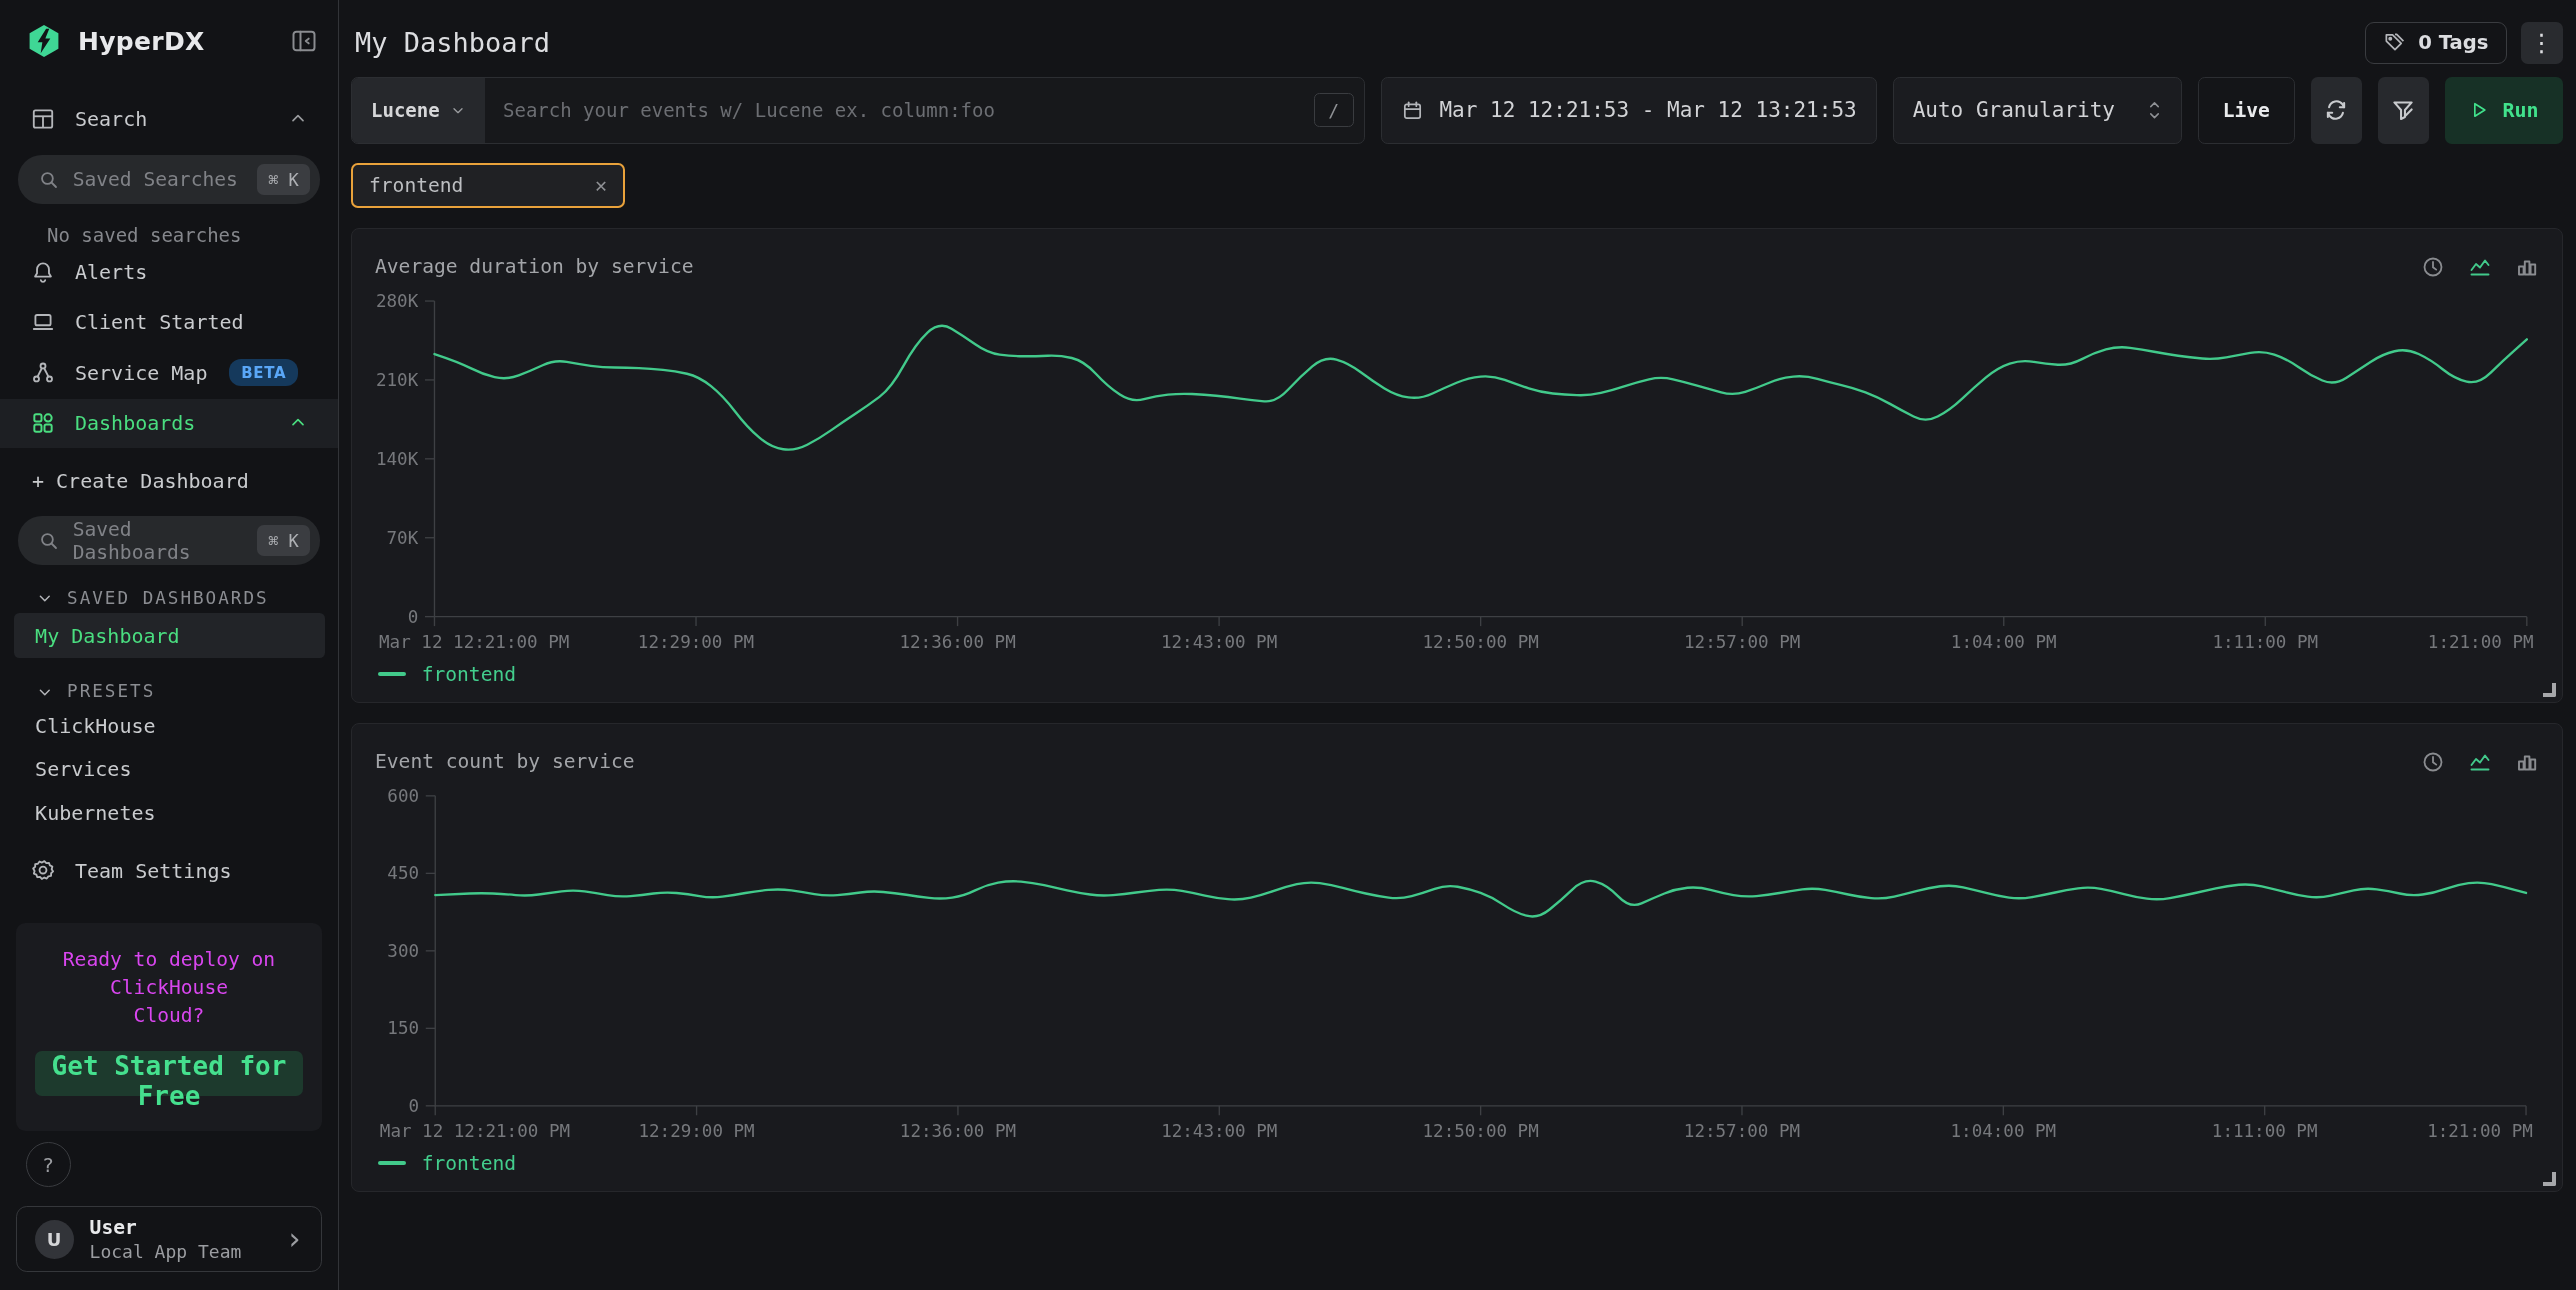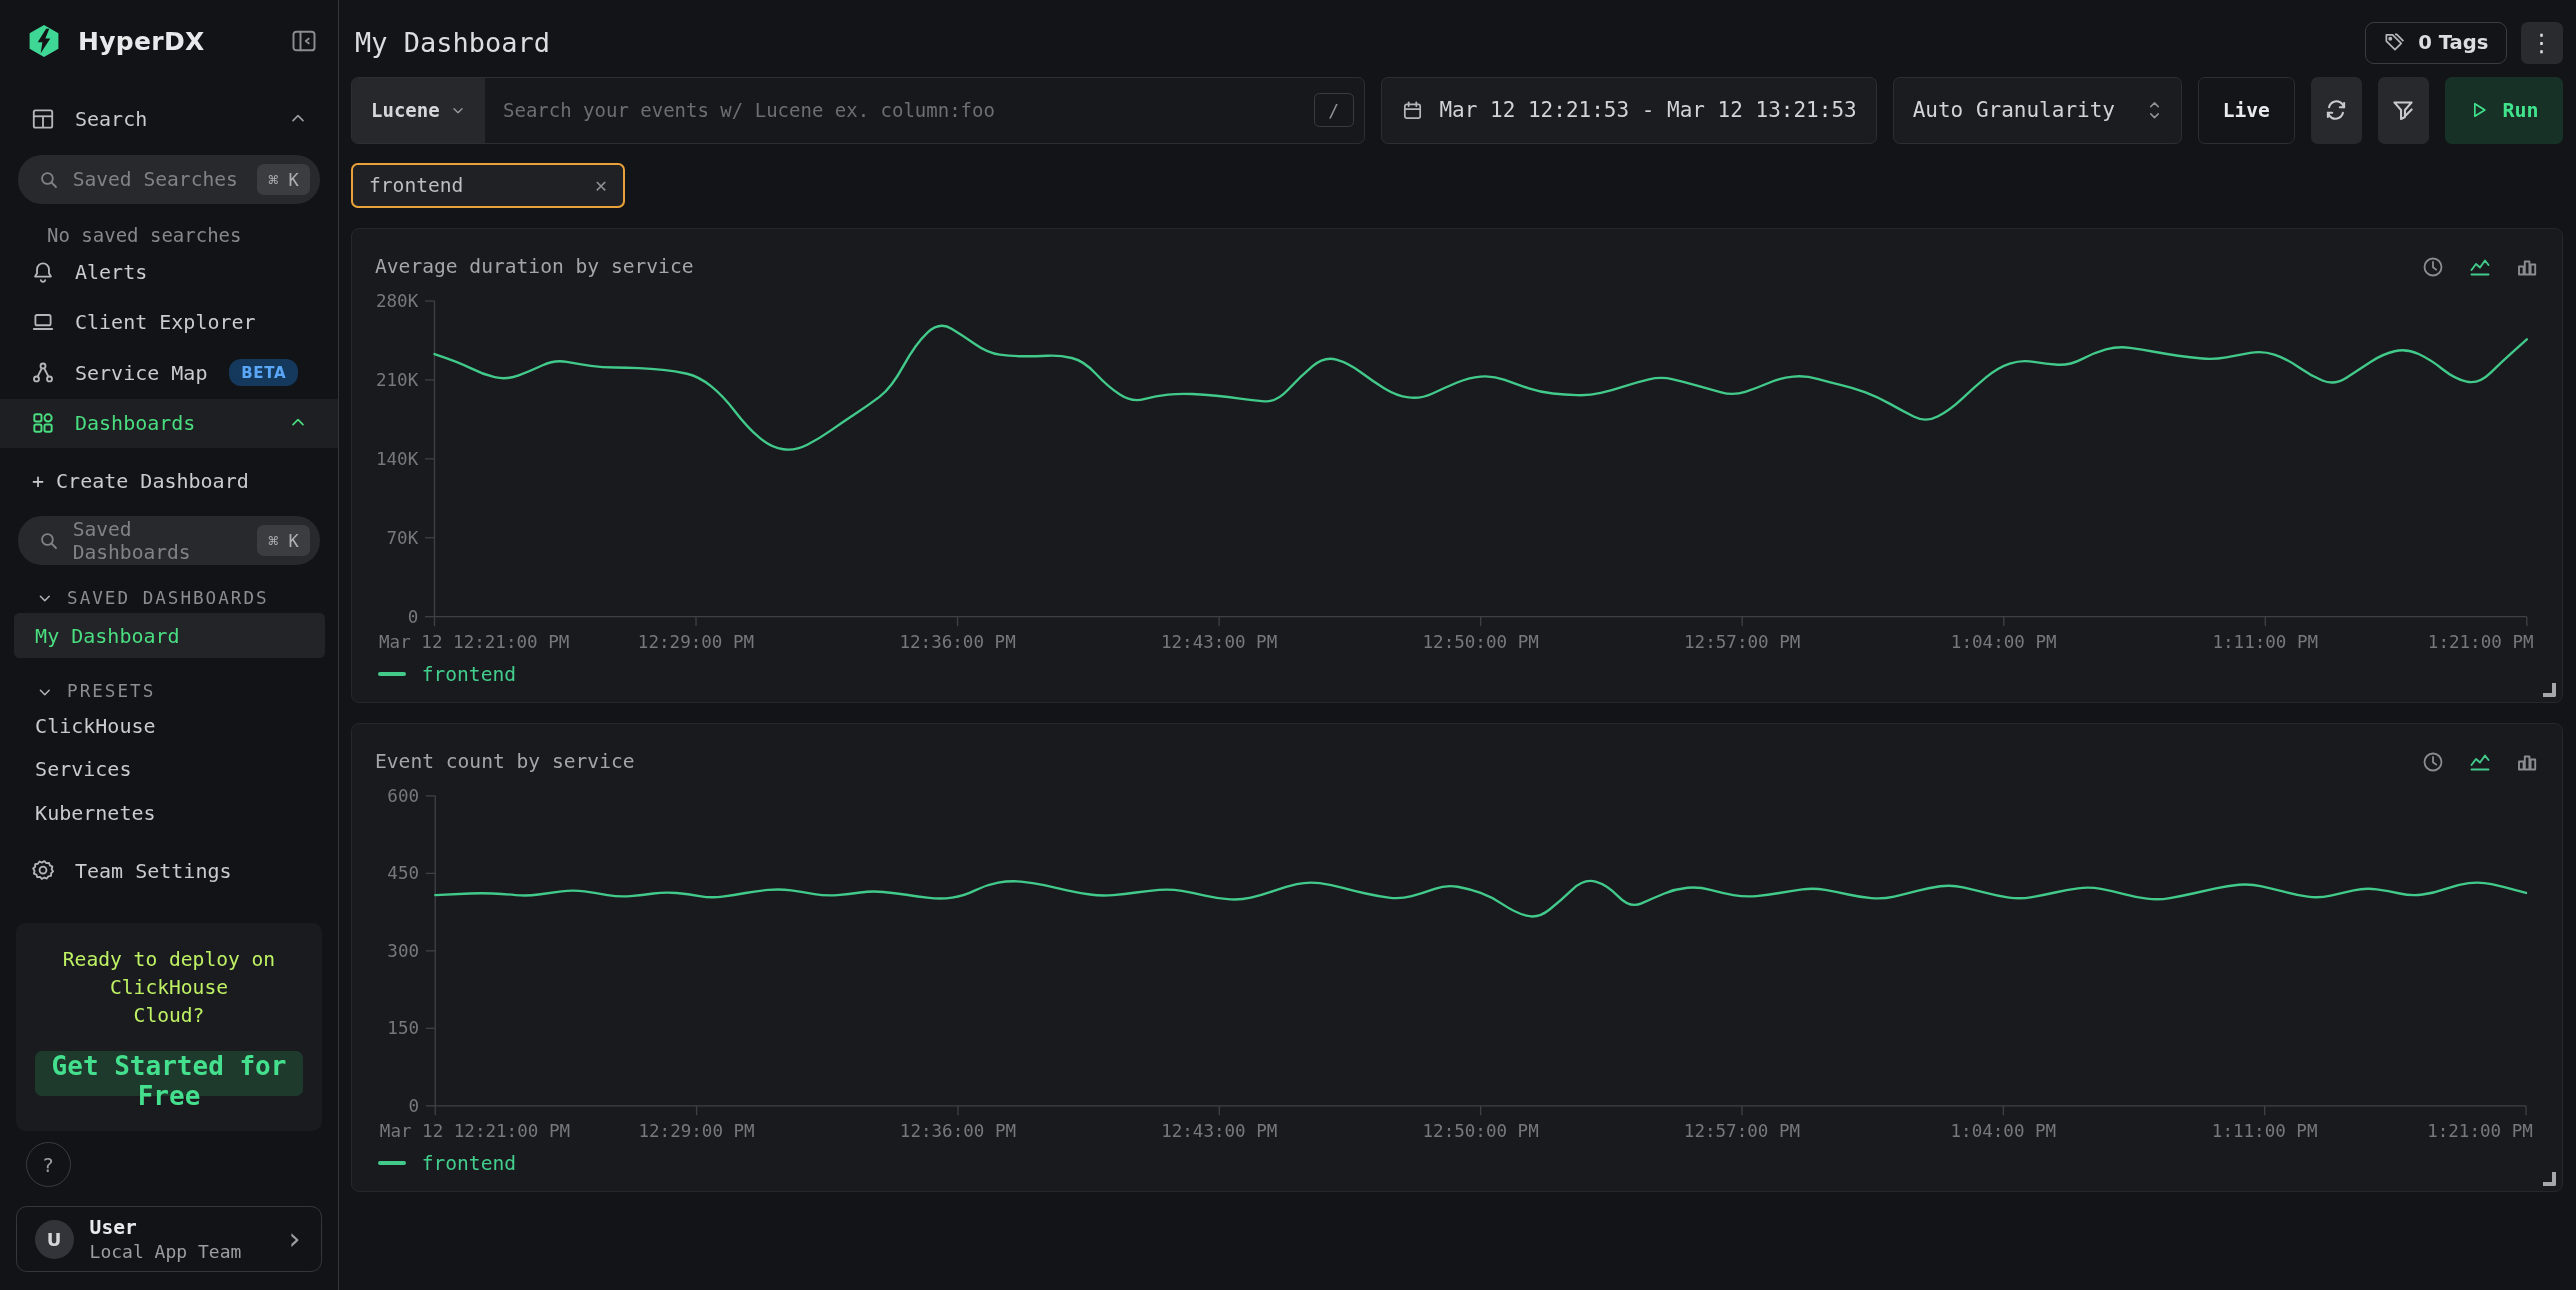--- a/index.html
+++ b/index.html
@@ -37,21 +37,21 @@
   .badge-beta{font-family:var(--sans);font-weight:700;font-size:15px;letter-spacing:0.7px;
     background:#15395c;color:#5aa7f7;border-radius:12px;padding:4.7px 12px;margin-left:2.7px}
   .create-row{display:flex;align-items:center;gap:12px;height:47px;margin-top:9.5px;
     padding:0 32px;font-size:20px;color:var(--text);cursor:pointer}
   .section-head{display:flex;align-items:center;gap:13.5px;margin:23px 0 0 36px;
     color:#8b8d92;font-size:17.6px;letter-spacing:2px;cursor:pointer}
   .list-item{height:38px;margin:5.4px 13.5px 0 13.5px;display:flex;align-items:center;
     padding:0 21.6px;font-size:20px;color:var(--text);border-radius:5.4px;cursor:pointer}
   .list-item.selected{height:45px;background:#222428;color:var(--accent)}
   .promo{margin:27px 16px 0 16px;background:#1a1b1f;border-radius:9.5px;padding:23px 19px;text-align:center}
-  .promo p{color:#bef264;font-size:19.6px;line-height:1.45}
+  .promo p{color:#d946ef;font-size:19.6px;line-height:1.45}
   .promo button{margin-top:20px;width:100%;height:45px;background:#1d3a2d;border:0;border-radius:7px;
     color:#45e08e;font-family:var(--mono);font-weight:700;font-size:26px;cursor:pointer}
   .sidebar-bottom{margin-top:auto;padding:0 16px 19px 16px}
   .help-circle{width:45px;height:45px;border:1.4px solid var(--border-light);border-radius:50%;
     display:flex;align-items:center;justify-content:center;color:#9b9da1;font-size:20px;
     margin:0 0 19px 9.5px;cursor:pointer}
   .user-card{border:1.4px solid #35373b;border-radius:10.8px;height:66px;display:flex;
     align-items:center;gap:16px;padding:0 17.6px;cursor:pointer}
   .avatar{width:39px;height:39px;border-radius:50%;background:#323439;color:#d4d5d7;
     display:flex;align-items:center;justify-content:center;font-family:var(--sans);font-weight:700;font-size:18px}
@@ -169,21 +169,21 @@
     <span>Alerts</span>
   </div>
 
   <div class="nav-item">
     <span class="icon">
       <svg width="26" height="26" viewBox="0 0 24 24" fill="none" stroke="currentColor" stroke-width="1.7" stroke-linecap="round" stroke-linejoin="round">
           <rect x="5" y="5.5" width="14" height="9.5" rx="1.5"></rect>
           <path d="M3.5 18.5h17"></path>
         </svg>
     </span>
-    <span>Client Explorer</span>
+    <span>Client Started</span>
   </div>
 
   <div class="nav-item">
     <span class="icon">
       <svg width="26" height="26" viewBox="0 0 24 24" fill="none" stroke="currentColor" stroke-width="1.7">
           <circle cx="12" cy="5.5" r="2.3"></circle>
           <circle cx="6" cy="17.5" r="2.3"></circle>
           <circle cx="18" cy="17.5" r="2.3"></circle>
           <line x1="10.9" y1="7.6" x2="7" y2="15.4"></line>
           <line x1="13.1" y1="7.6" x2="17" y2="15.4"></line>

